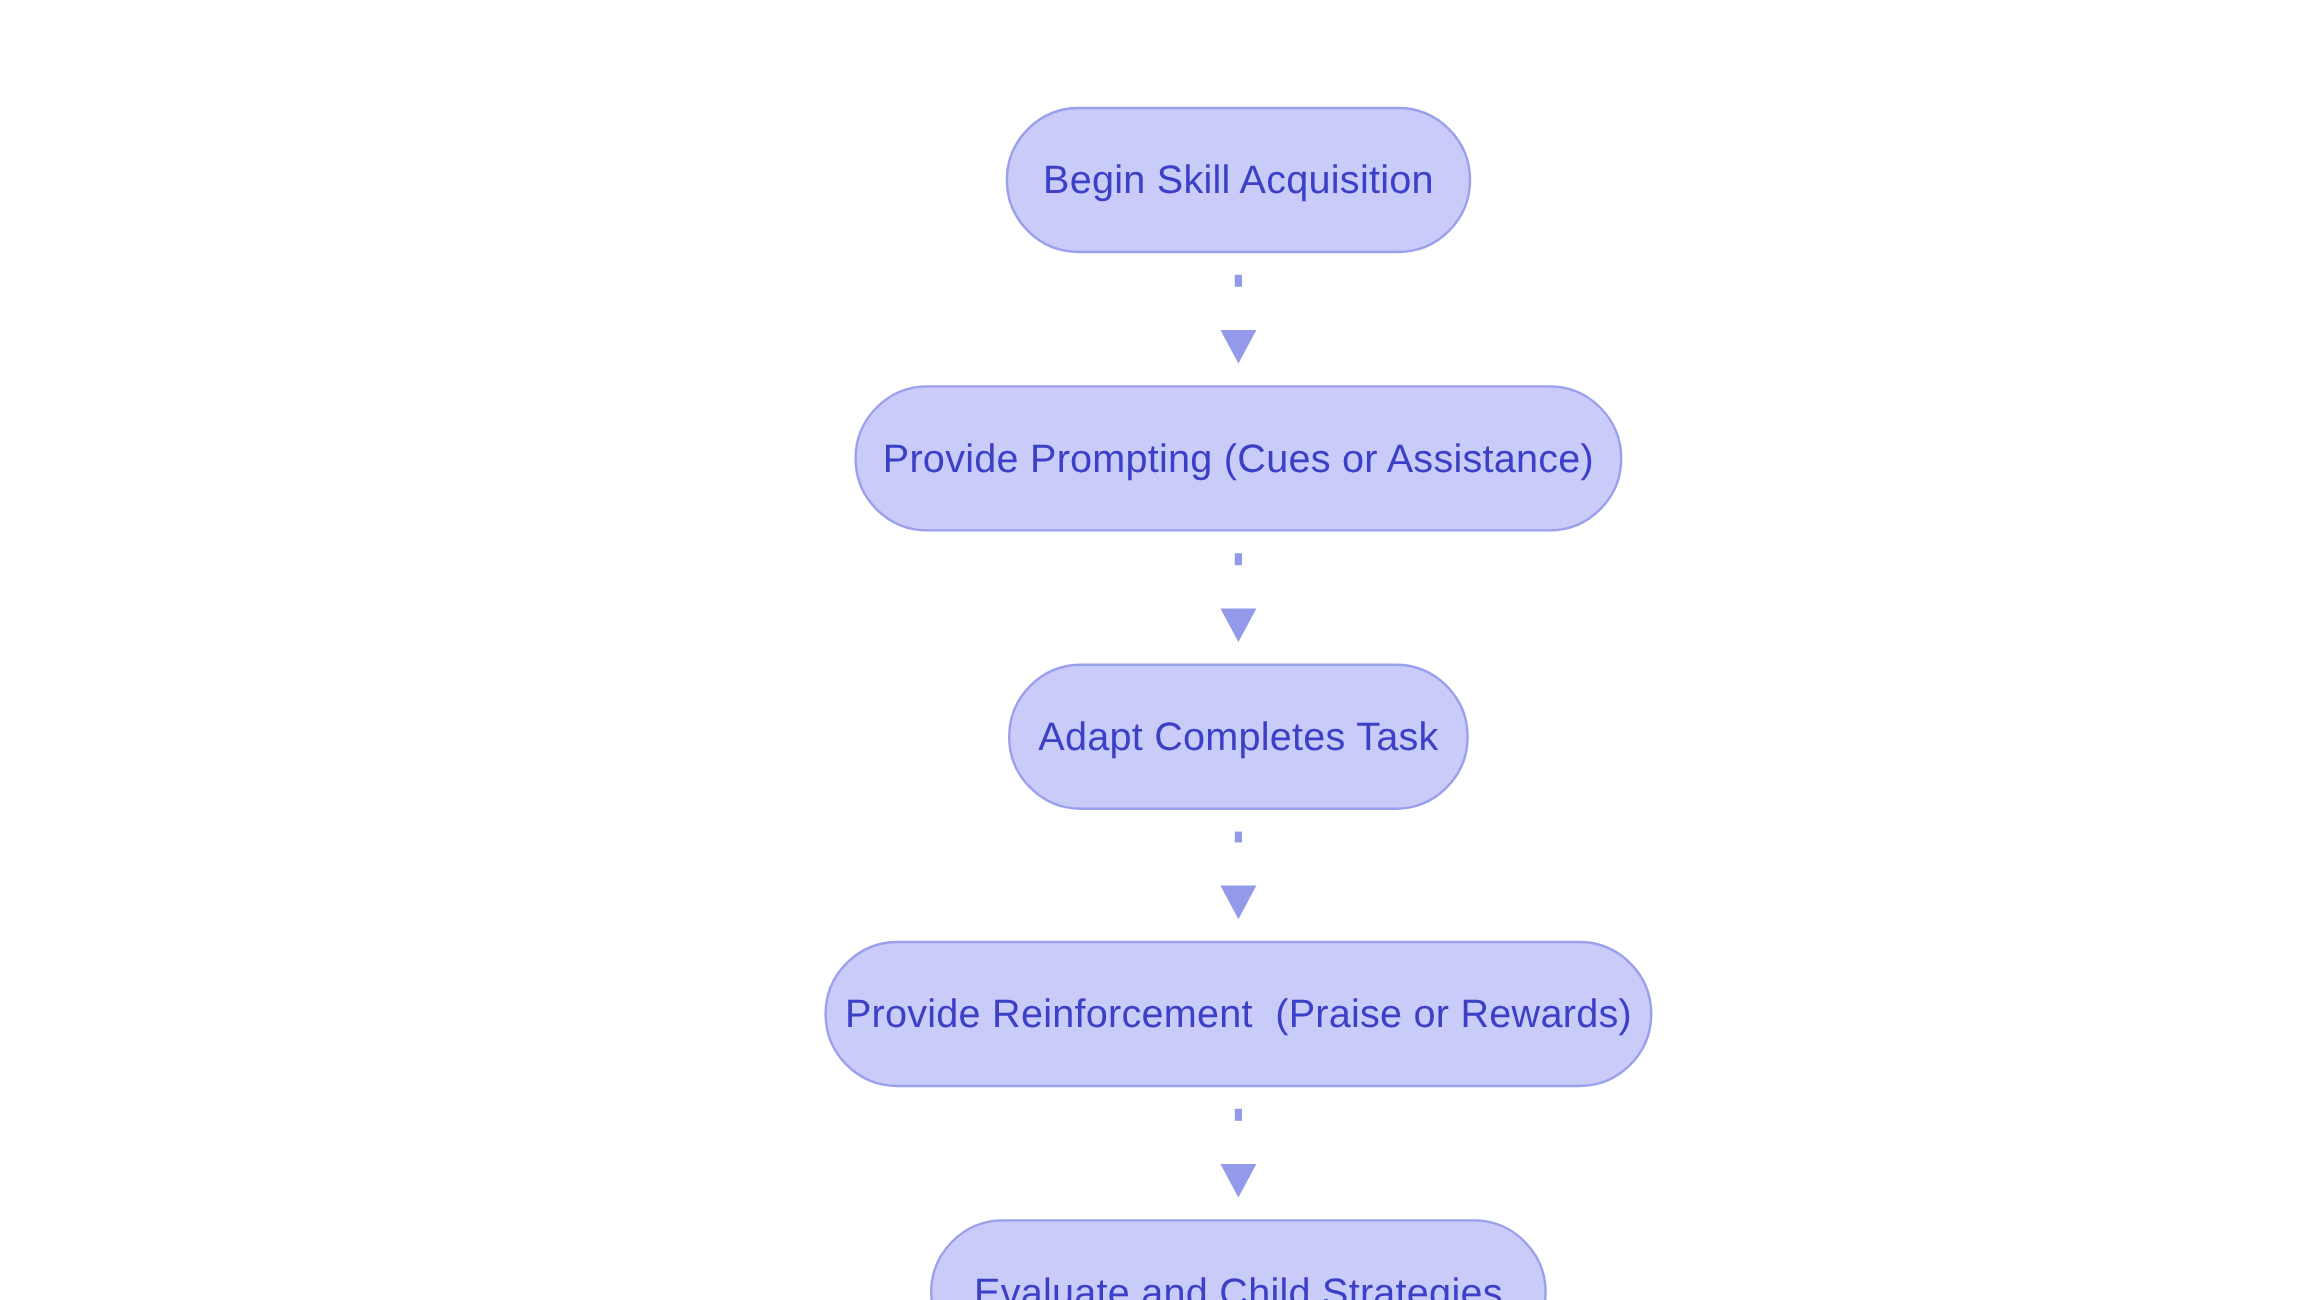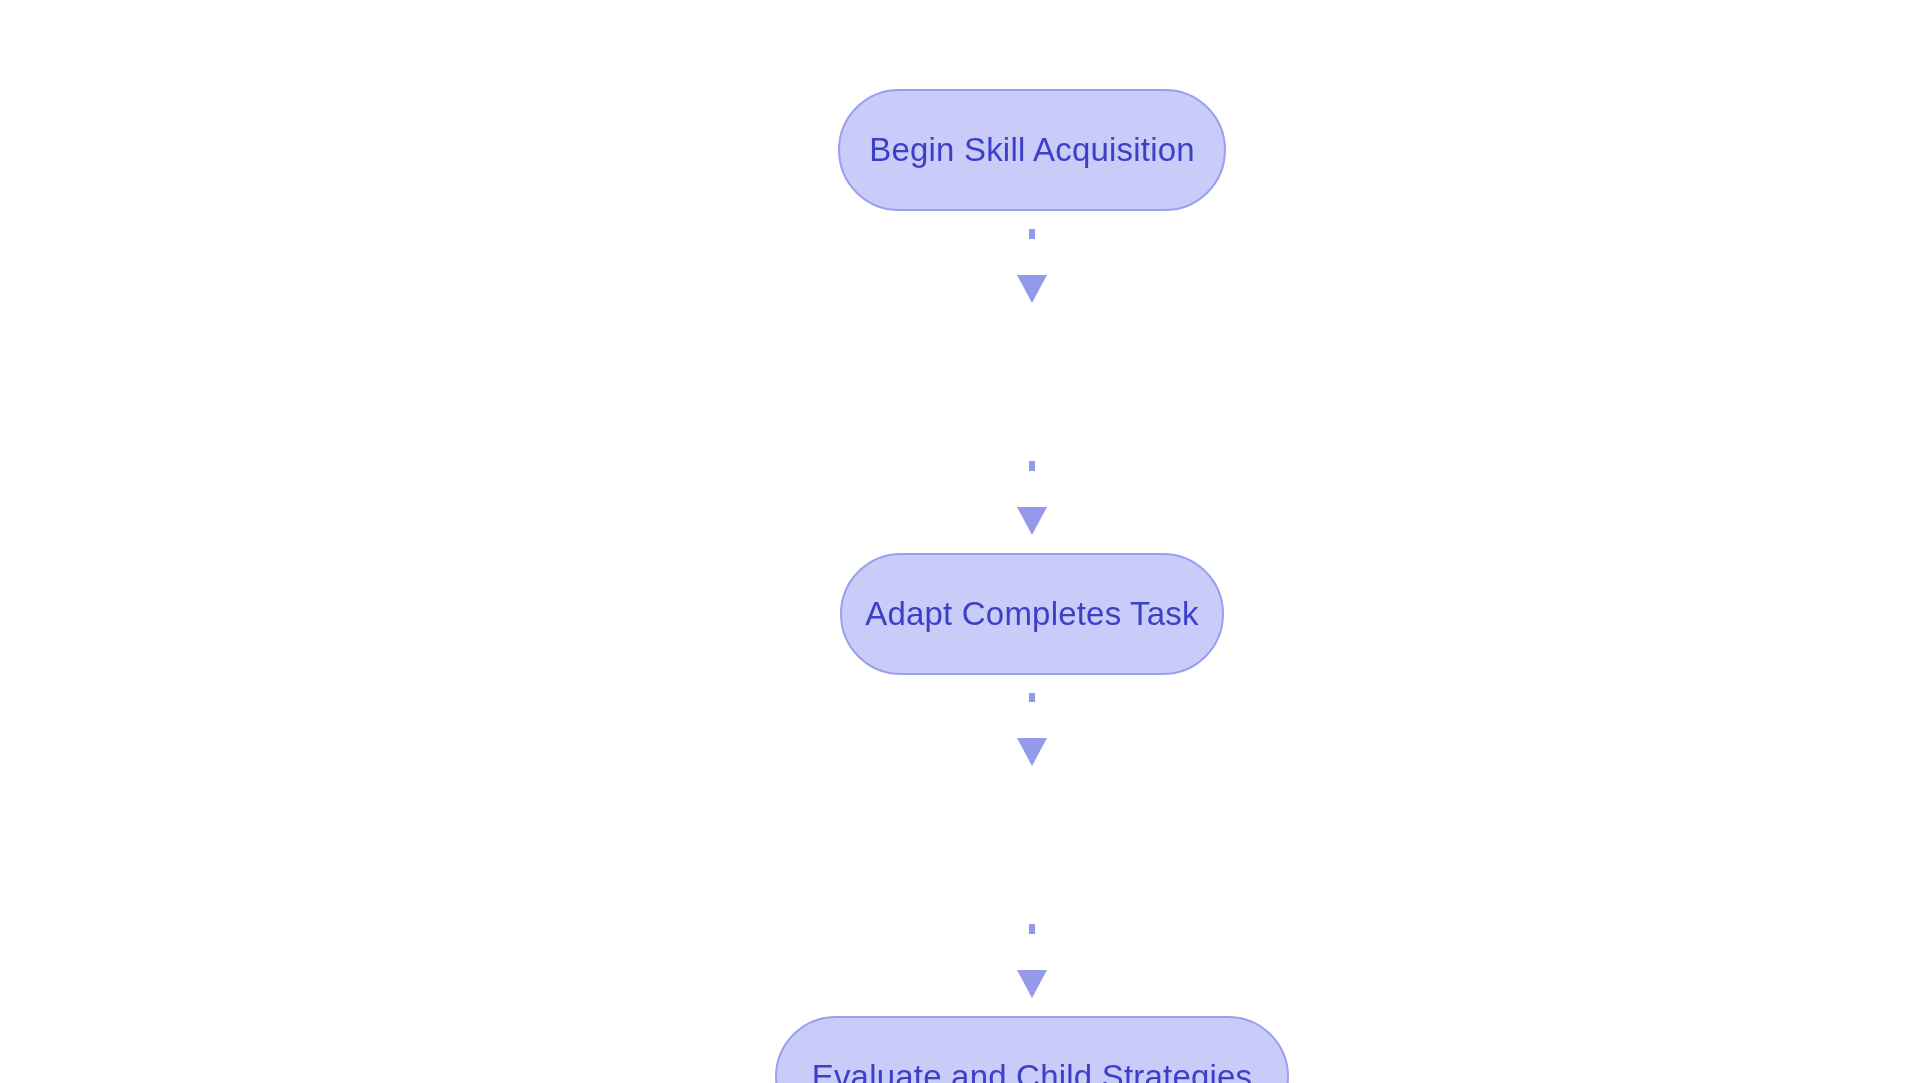--- a/index.html
+++ b/index.html
@@ -76,35 +76,41 @@
 
   <div class="node n1">
     <span class="label">Begin Skill Acquisition</span>
   </div>
 
   <div class="arrow a1">
     <div class="shaft"></div>
     <div class="head"></div>
   </div>
 
+  <div class="node n2">
+    <span class="label">Provide Prompting (Cues or Assistance)</span>
+  </div>
 
   <div class="arrow a2">
     <div class="shaft"></div>
     <div class="head"></div>
   </div>
 
   <div class="node n3">
     <span class="label">Adapt Completes Task</span>
   </div>
 
   <div class="arrow a3">
     <div class="shaft"></div>
     <div class="head"></div>
   </div>
 
+  <div class="node n4">
+    <span class="label">Provide Reinforcement  (Praise or Rewards)</span>
+  </div>
 
   <div class="arrow a4">
     <div class="shaft"></div>
     <div class="head"></div>
   </div>
 
   <div class="node n5">
     <span class="label">Evaluate and Child Strategies</span>
   </div>
 

